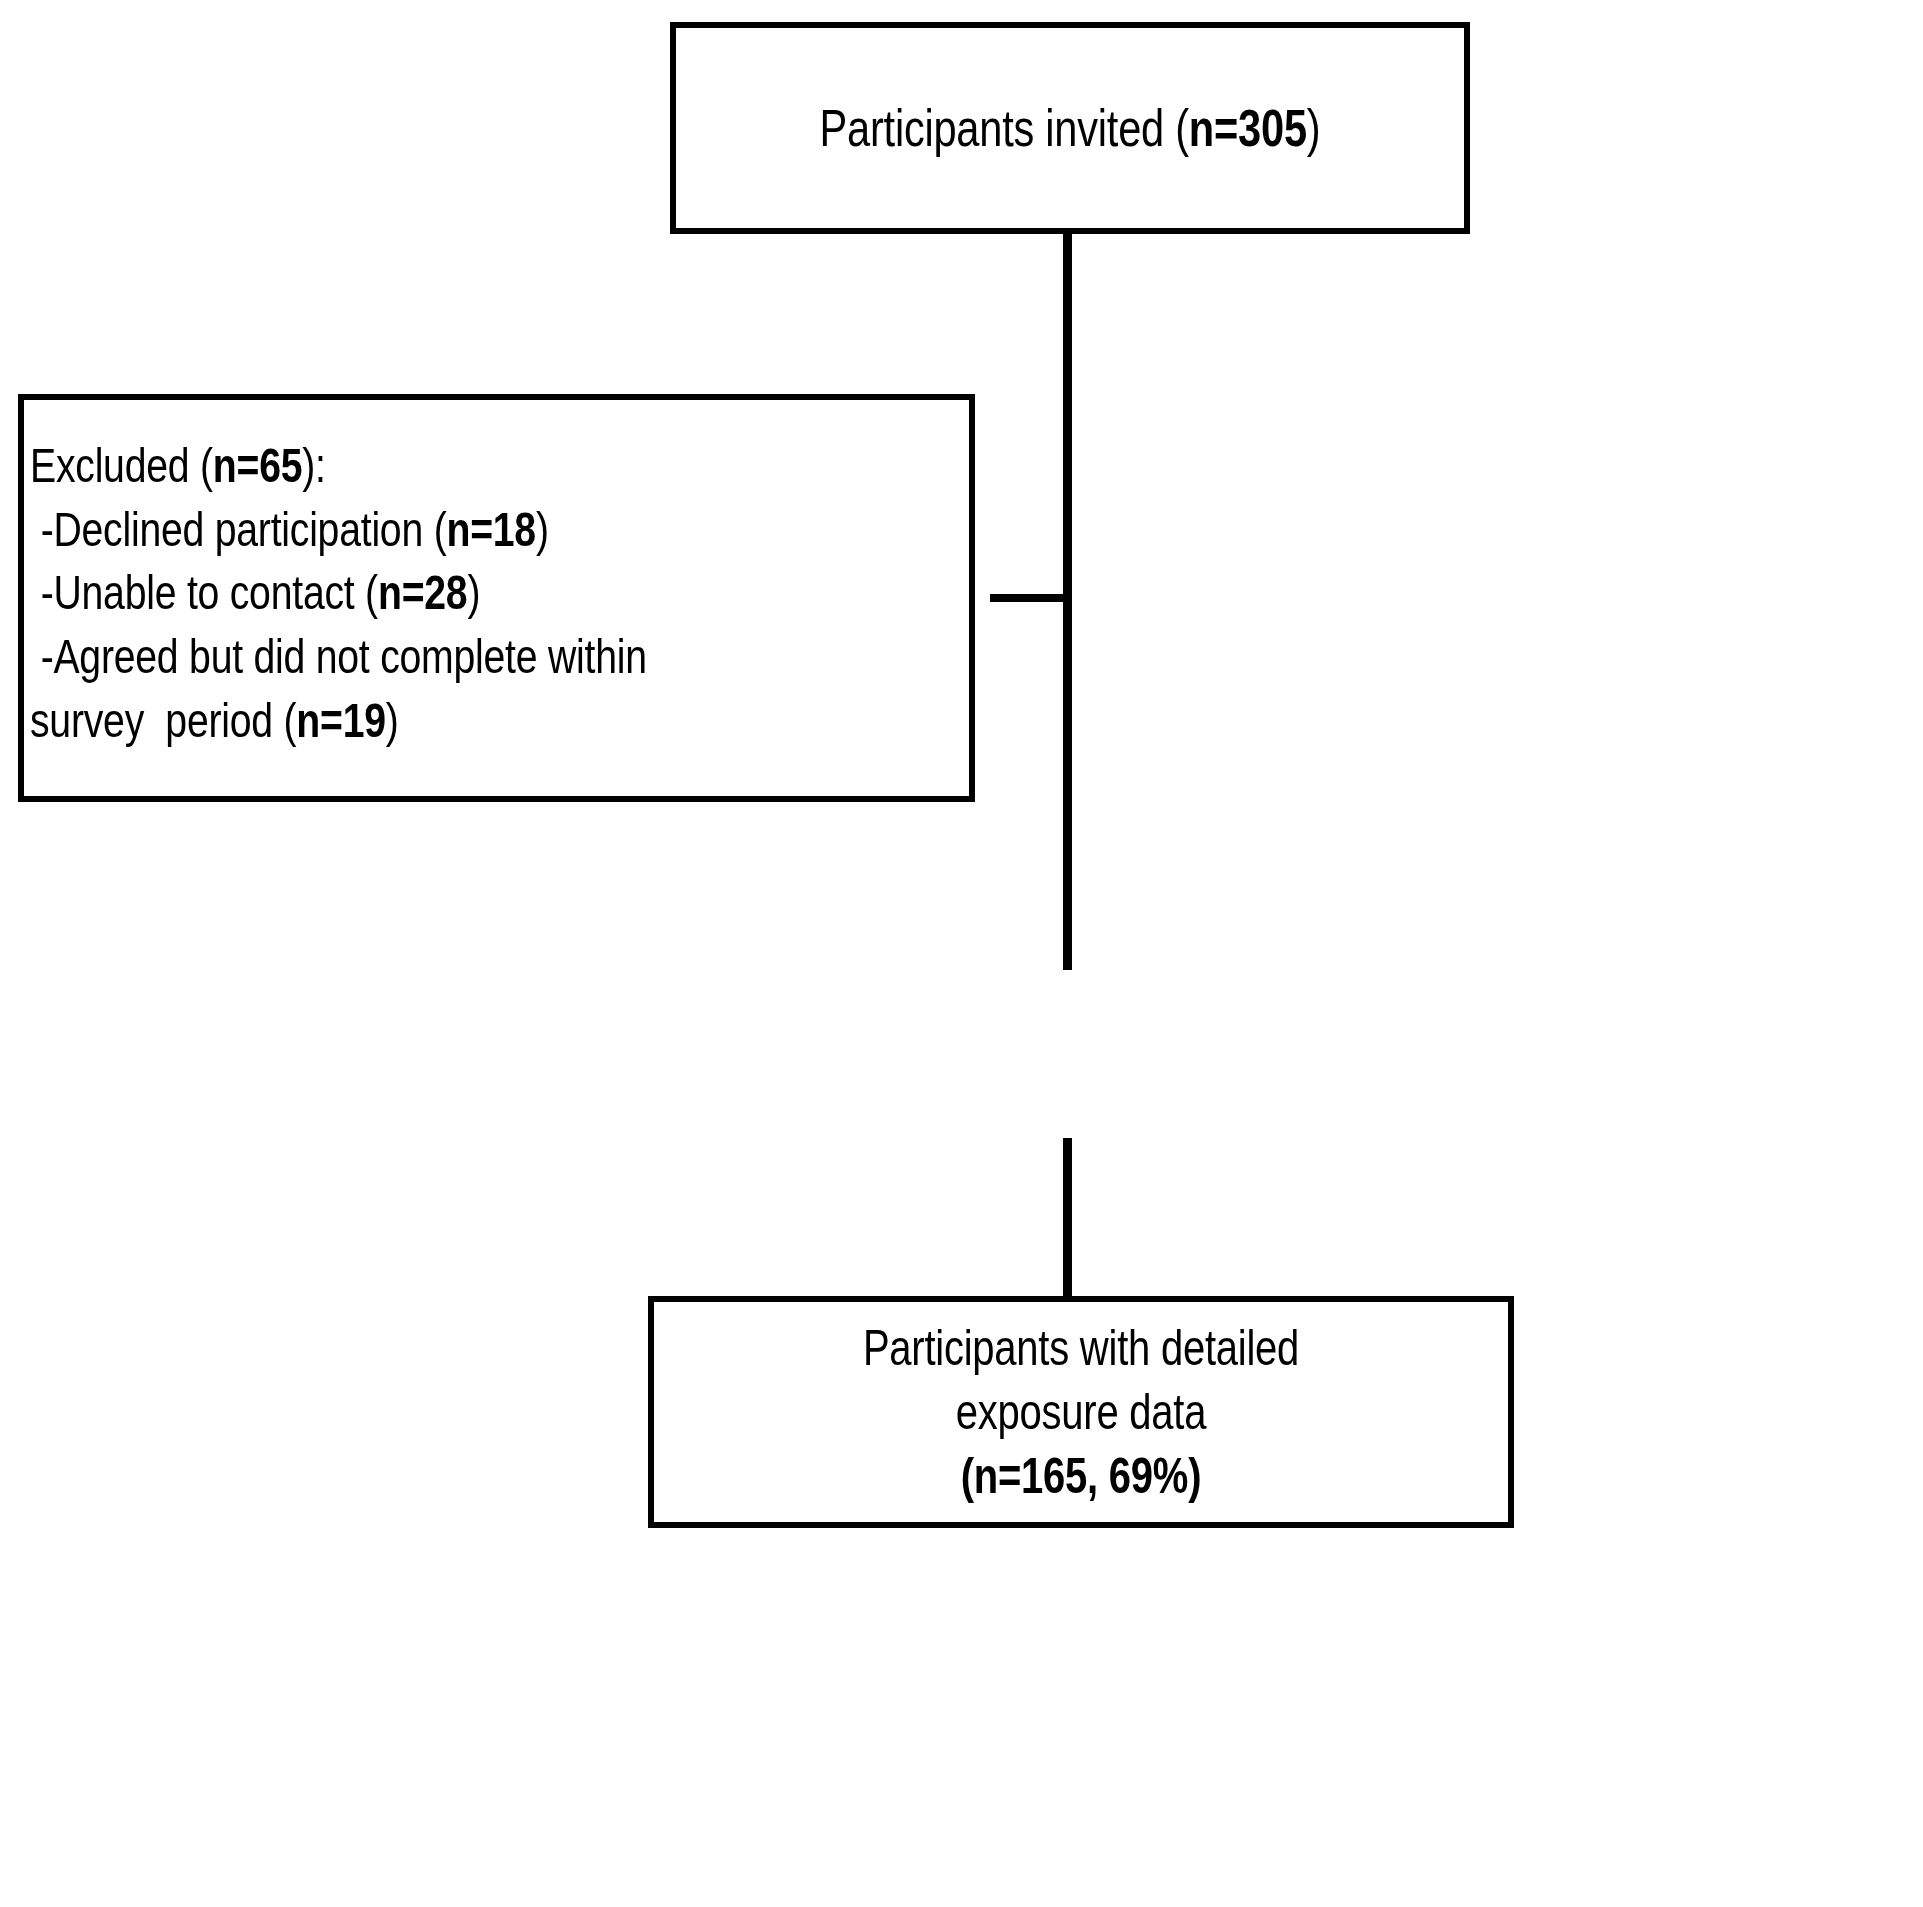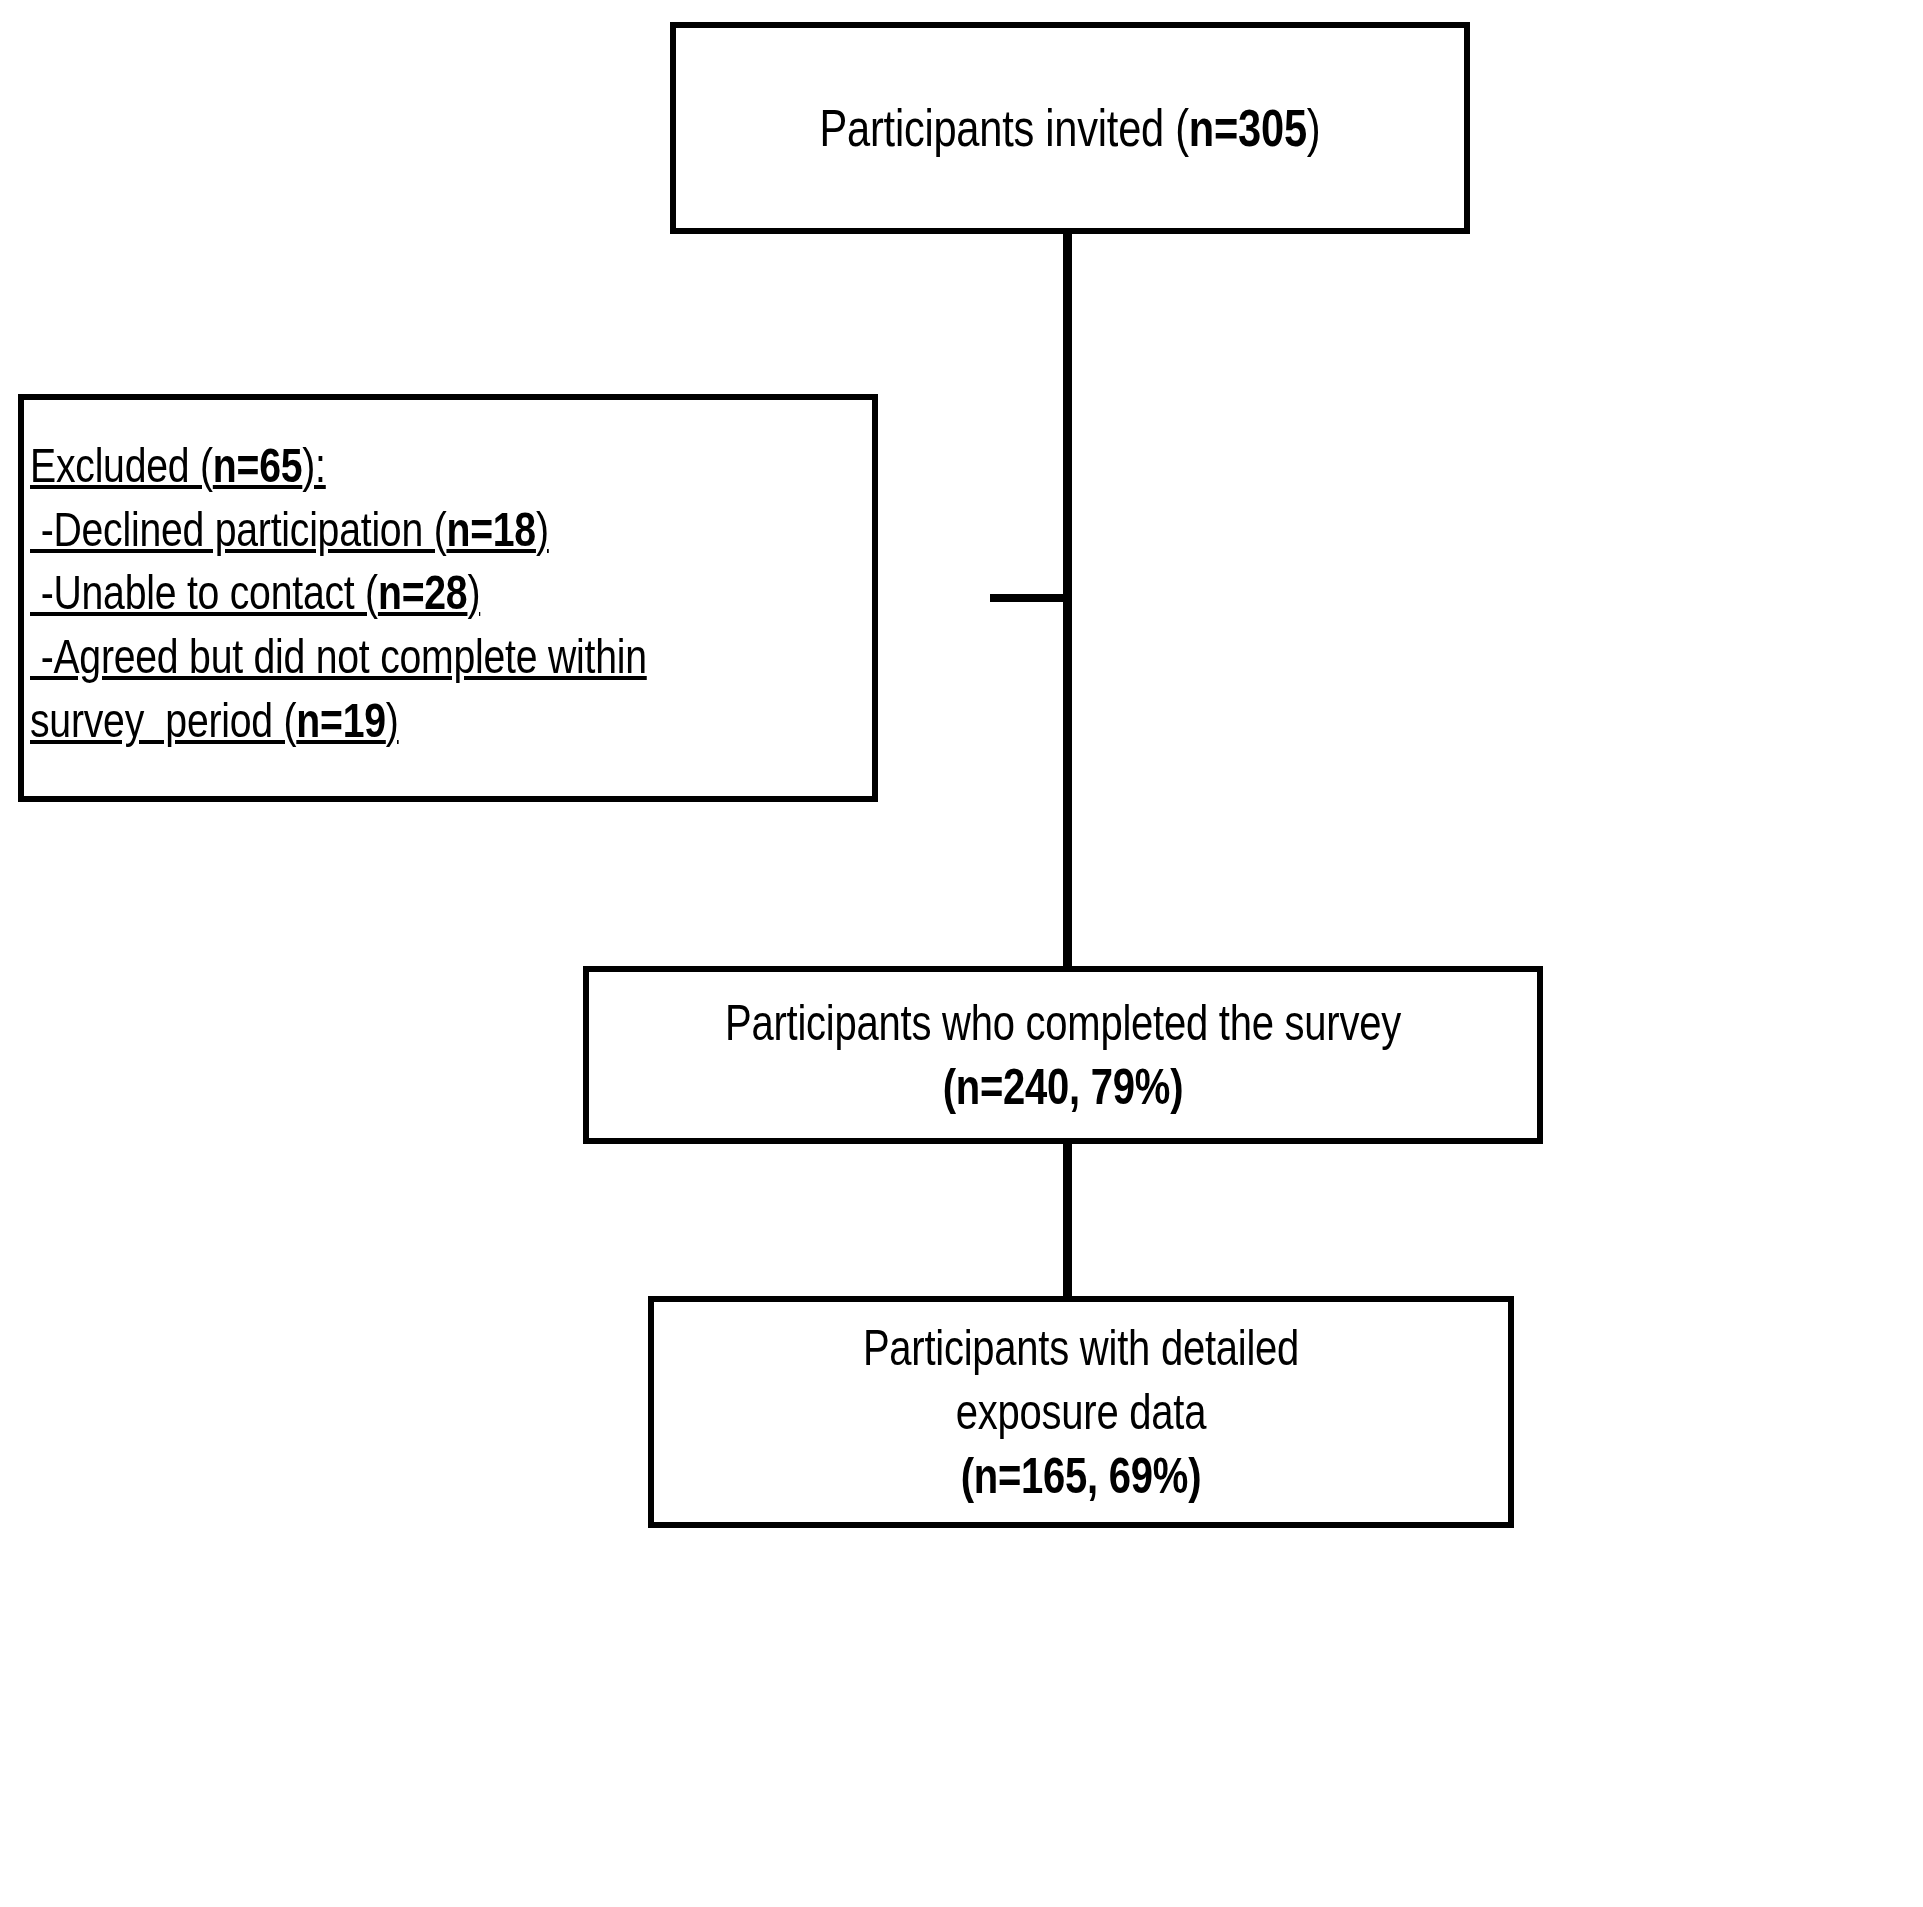--- a/index.html
+++ b/index.html
@@ -39,24 +39,23 @@
 
   .b{font-weight:bold;}
 
   
   #node-invited{
     left:670px;  top:22px;   width:800px;  height:212px;
   }
   #node-invited .line{font-size:52px;}
 
   #node-excluded{
-    left:18px;   top:394px;  width:860px;  height:408px;
+    left:18px;   top:394px;  width:957px;  height:408px;
     justify-content:flex-start;
     padding:34px 6px 6px 6px;
-    text-decoration:underline;
   }
   #node-excluded .line{font-size:49px;line-height:1.30;}
 
   #node-completed{
     left:583px;  top:966px;  width:960px;  height:178px;
   }
   #node-completed .line{font-size:50px;}
 
   #node-detailed{
     left:648px;  top:1296px; width:866px; height:232px;
@@ -87,24 +86,20 @@
 
     <span class="line"><span> -Declined participation (</span><span class="b">n=18</span><span>)</span></span>
 
     <span class="line"><span> -Unable to contact (</span><span class="b">n=28</span><span>)</span></span>
 
     <span class="line"><span> -Agreed but did not complete within</span></span>
 
     <span class="line"><span>survey  period (</span><span class="b">n=19</span><span>)</span></span>
   </div>
 
-  <div class="node center" id="node-completed">
-    <span class="line">Participants who completed the survey</span>
-    <span class="line b">(n=240, 79%)</span>
-  </div>
 
   <div class="node center" id="node-detailed">
     <span class="line">Participants with detailed</span>
     <span class="line">exposure data</span>
     <span class="line b">(n=165, 69%)</span>
   </div>
 
 </div>
 
 </body></html>

